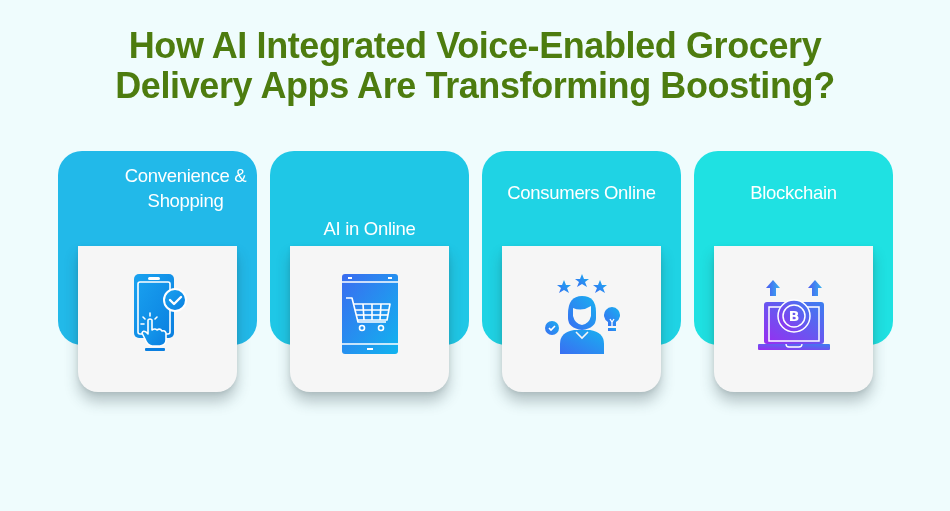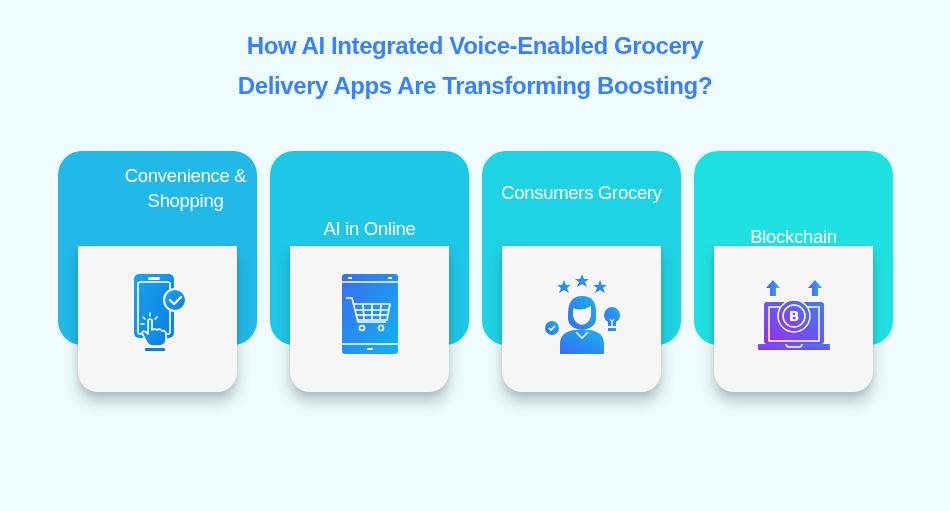--- a/index.html
+++ b/index.html
@@ -4,22 +4,22 @@
 <style>
   html, body { margin: 0; padding: 0; }
   body {
     width: 950px; height: 511px; overflow: hidden;
     background: #effcfd;
     font-family: "Liberation Sans", "DejaVu Sans", sans-serif;
     position: relative;
   }
   .title {
     position: absolute; left: 0; top: 26px; width: 950px;
-    text-align: center; color: #3b82f6;
-    font-size: 24px; font-weight: bold; line-height: 40px;
+    text-align: center; color: #4d7c0f;
+    font-size: 36px; font-weight: bold; line-height: 40px;
     letter-spacing: -0.4px;
   }
   .card {
     position: absolute; top: 151px; width: 199px; height: 194px;
     border-radius: 24px;
   }
   .card-label {
     position: absolute; left: 0; width: 100%;
     text-align: center; color: #ffffff;
     font-size: 18.5px; line-height: 25px;
@@ -105,21 +105,21 @@
       <line x1="25" y1="40" x2="59" y2="40"></line>
         <line x1="26" y1="45" x2="58" y2="45"></line>
       <circle cx="32" cy="58" r="2.5"></circle>
         <circle cx="51" cy="58" r="2.5"></circle>
     </g>
   </svg>
 </div>
 
 <div class="card" style="left:482px; background:#1fd3e4;">
   <div class="card-label" style="top:29px;">
-    <div>Consumers Grocery</div>
+    <div>Consumers Online</div>
   </div>
 </div>
 <div class="inner" style="left:502px;">
   <svg class="icon" viewBox="0 0 80 84">
     <defs>
       <linearGradient id="g3" x1="0" y1="1" x2="1" y2="0">
         <stop offset="0" stop-color="#3a6ef2"></stop>
           <stop offset="1" stop-color="#18b0f0"></stop>
       </linearGradient>
     </defs>
@@ -134,21 +134,21 @@
       <rect x="66" y="58" width="8" height="3"></rect>
     </g>
     <path d="M31 38 q9 4 18 -2 v10 q-2 8-9 9 q-7-1-9-9 z" fill="#f6f6f6"></path>
     <path d="M34 62 l6 6 l6 -6" fill="none" stroke="#f6f6f6" stroke-width="1.6"></path>
     <path d="M7 58 l2 2 l4 -4" fill="none" stroke="#ffffff" stroke-width="1.6"></path>
     <path d="M68 49 l2 3 l2 -3 M70 52 v4" fill="none" stroke="#ffffff" stroke-width="1.3"></path>
   </svg>
 </div>
 
 <div class="card" style="left:694px; background:#1fe1e2;">
-  <div class="card-label" style="top:29px;margin-top:44px;">
+  <div class="card-label" style="top:29px;">
     <div>Blockchain</div>
   </div>
 </div>
 <div class="inner" style="left:714px;">
   <svg class="icon" viewBox="0 0 80 84">
     <defs>
       <linearGradient id="g4" x1="0" y1="1" x2="1" y2="0">
         <stop offset="0" stop-color="#9a2cf0"></stop>
           <stop offset="1" stop-color="#3a7ff0"></stop>
       </linearGradient>

